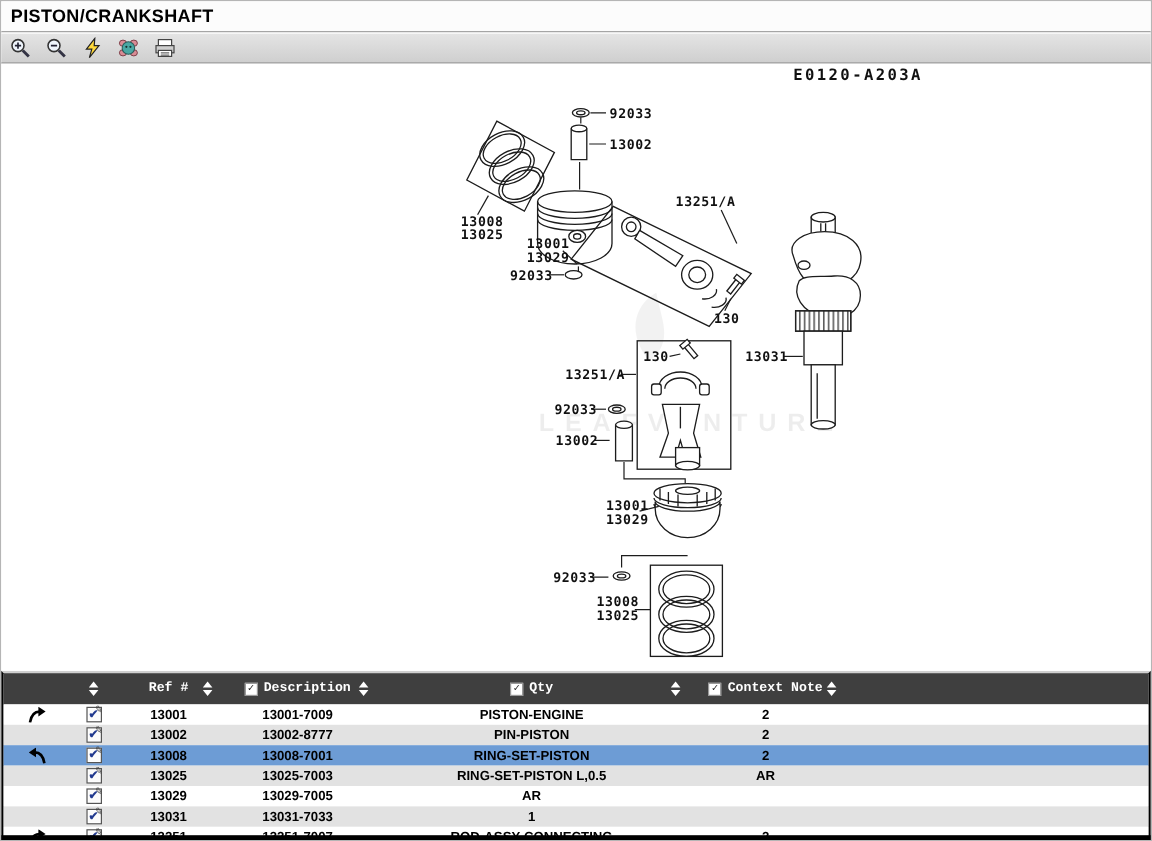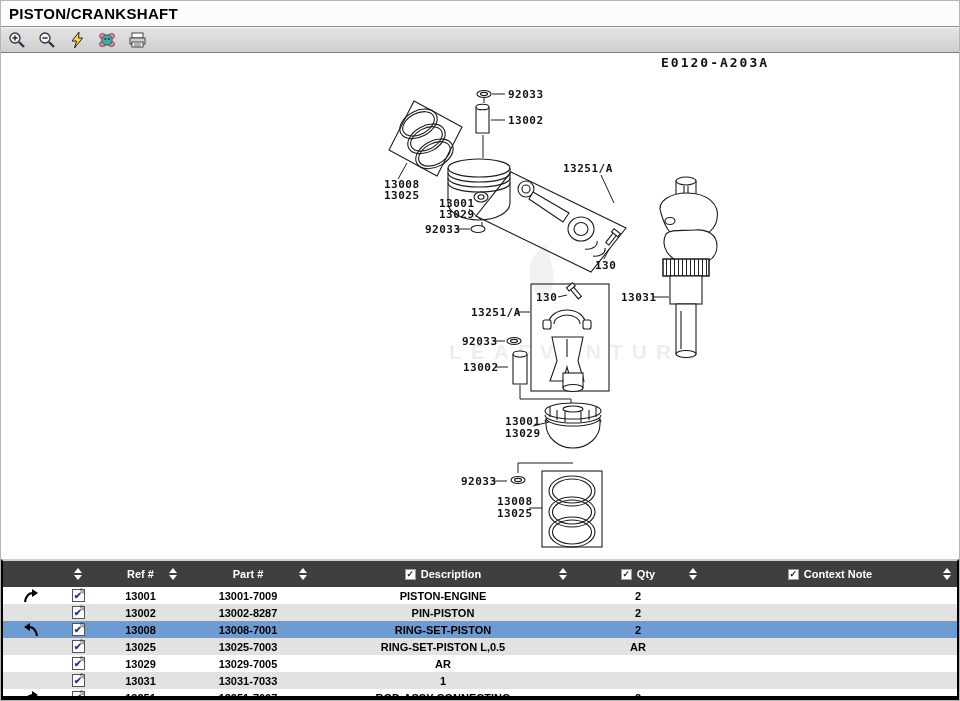--- a/index.html
+++ b/index.html
@@ -31,21 +31,21 @@
   .figcode{font:bold 13px "DejaVu Sans Mono",monospace;letter-spacing:2px;fill:#111;}
   .wm{font:bold 21px "Liberation Sans",sans-serif;letter-spacing:9px;fill:#000;fill-opacity:.07;}
   .ln{fill:none;stroke:#1c1c1c;stroke-width:1.1;}
   .fw{fill:#fff;stroke:#1c1c1c;stroke-width:1.1;}
   .ldr{fill:none;stroke:#1c1c1c;stroke-width:1;}
   
   #tablewrap{border-top:2px solid #cfcfcf;border-left:2px solid #000;border-right:2px solid #000;}
   .grid{display:grid;grid-template-columns:55px 40px 85px 130px 260px 130px 1fr;}
   #thead{height:26px;background:#3f3f3f;}
   .hc{position:relative;display:flex;align-items:center;justify-content:center;
-      color:#fff;font-size:11px;font-weight:bold;white-space:nowrap;}
+      color:#fff;font-size:11px;font-weight:bold;white-space:nowrap;font-family:Liberation Mono, monospace;}
   .sort{position:absolute;right:6px;top:50%;transform:translateY(-50%);cursor:pointer;}
   .sort.center{position:static;transform:none;}
   .sort i{display:block;width:0;height:0;border-left:4px solid transparent;border-right:4px solid transparent;}
   .sort .up{border-bottom:5px solid #fff;margin-bottom:2px;}
   .sort .dn{border-top:5px solid #fff;}
   .cb{display:inline-flex;width:11px;height:11px;background:#fff;border:1px solid #9a9a9a;
       color:#222;font-size:9px;line-height:9px;align-items:center;justify-content:center;
       margin-right:5px;font-weight:bold;cursor:pointer;}
   .row{height:17px;align-items:center;}
   .row.odd{background:#ffffff;}
@@ -285,27 +285,20 @@
           </span>
       </div>
       <div class="hc">
         <span>Ref #</span>
         <span class="sort">
             <i class="up"></i>
             <i class="dn"></i>
           </span>
       </div>
       <div class="hc">
-        <span>Part #</span>
-        <span class="sort">
-            <i class="up"></i>
-            <i class="dn"></i>
-          </span>
-      </div>
-      <div class="hc">
         <span class="cb">✓</span>
         <span>Description</span>
         <span class="sort">
             <i class="up"></i>
             <i class="dn"></i>
           </span>
       </div>
       <div class="hc">
         <span class="cb">✓</span>
         <span>Qty</span>
@@ -346,21 +339,21 @@
 
     <div class="grid row even">
       <div class="iconcell"></div>
       <div class="iconcell">
           <span class="noteic">
             <span class="chk">✔</span>
             <span class="pen">✎</span>
           </span>
         </div>
       <div class="cell">13002</div>
-      <div class="cell">13002-8287</div>
+      <div class="cell">13002-8777</div>
       <div class="cell">PIN-PISTON</div>
       <div class="cell">2</div>
       <div class="cell"></div>
     </div>
 
     <div class="grid row selected">
       <div class="iconcell">
         <svg width="16" height="14" viewBox="0 0 16 14">
           <path d="M14,13 C13,7 10,4 6,4" fill="none" stroke="#000" stroke-width="2.2"></path>
           <polygon points="7,0 1,4 7,8" fill="#000"></polygon>

